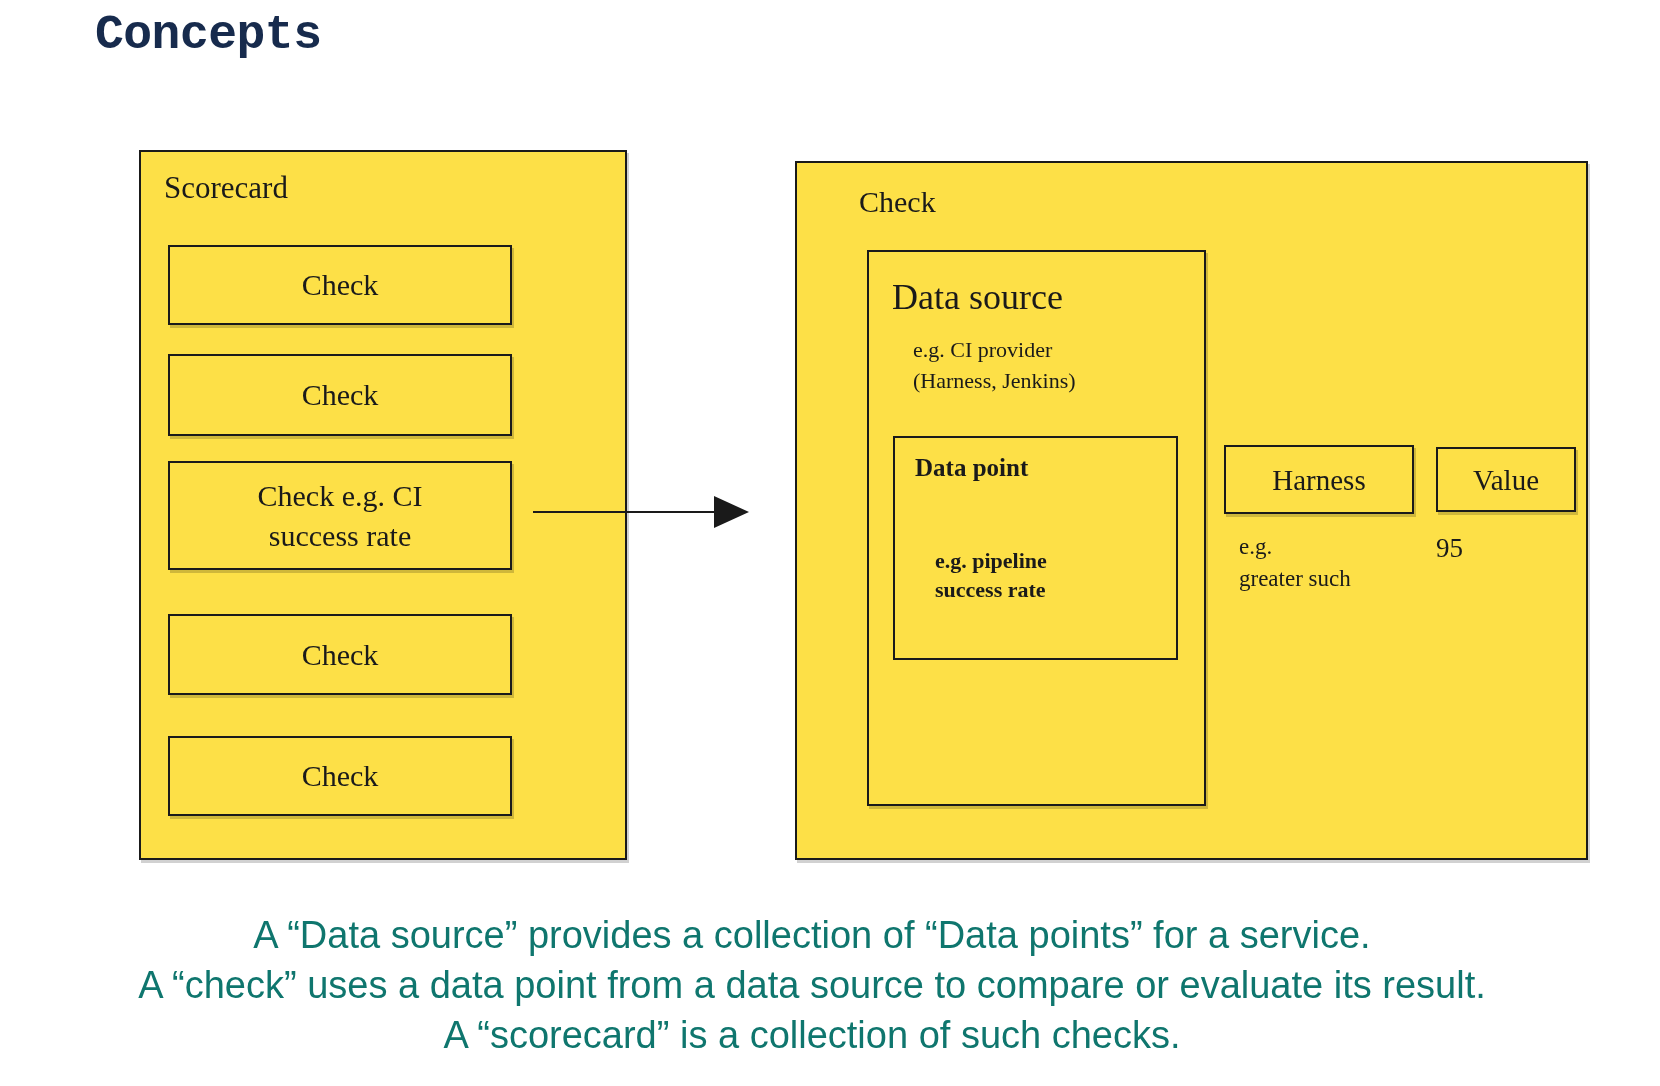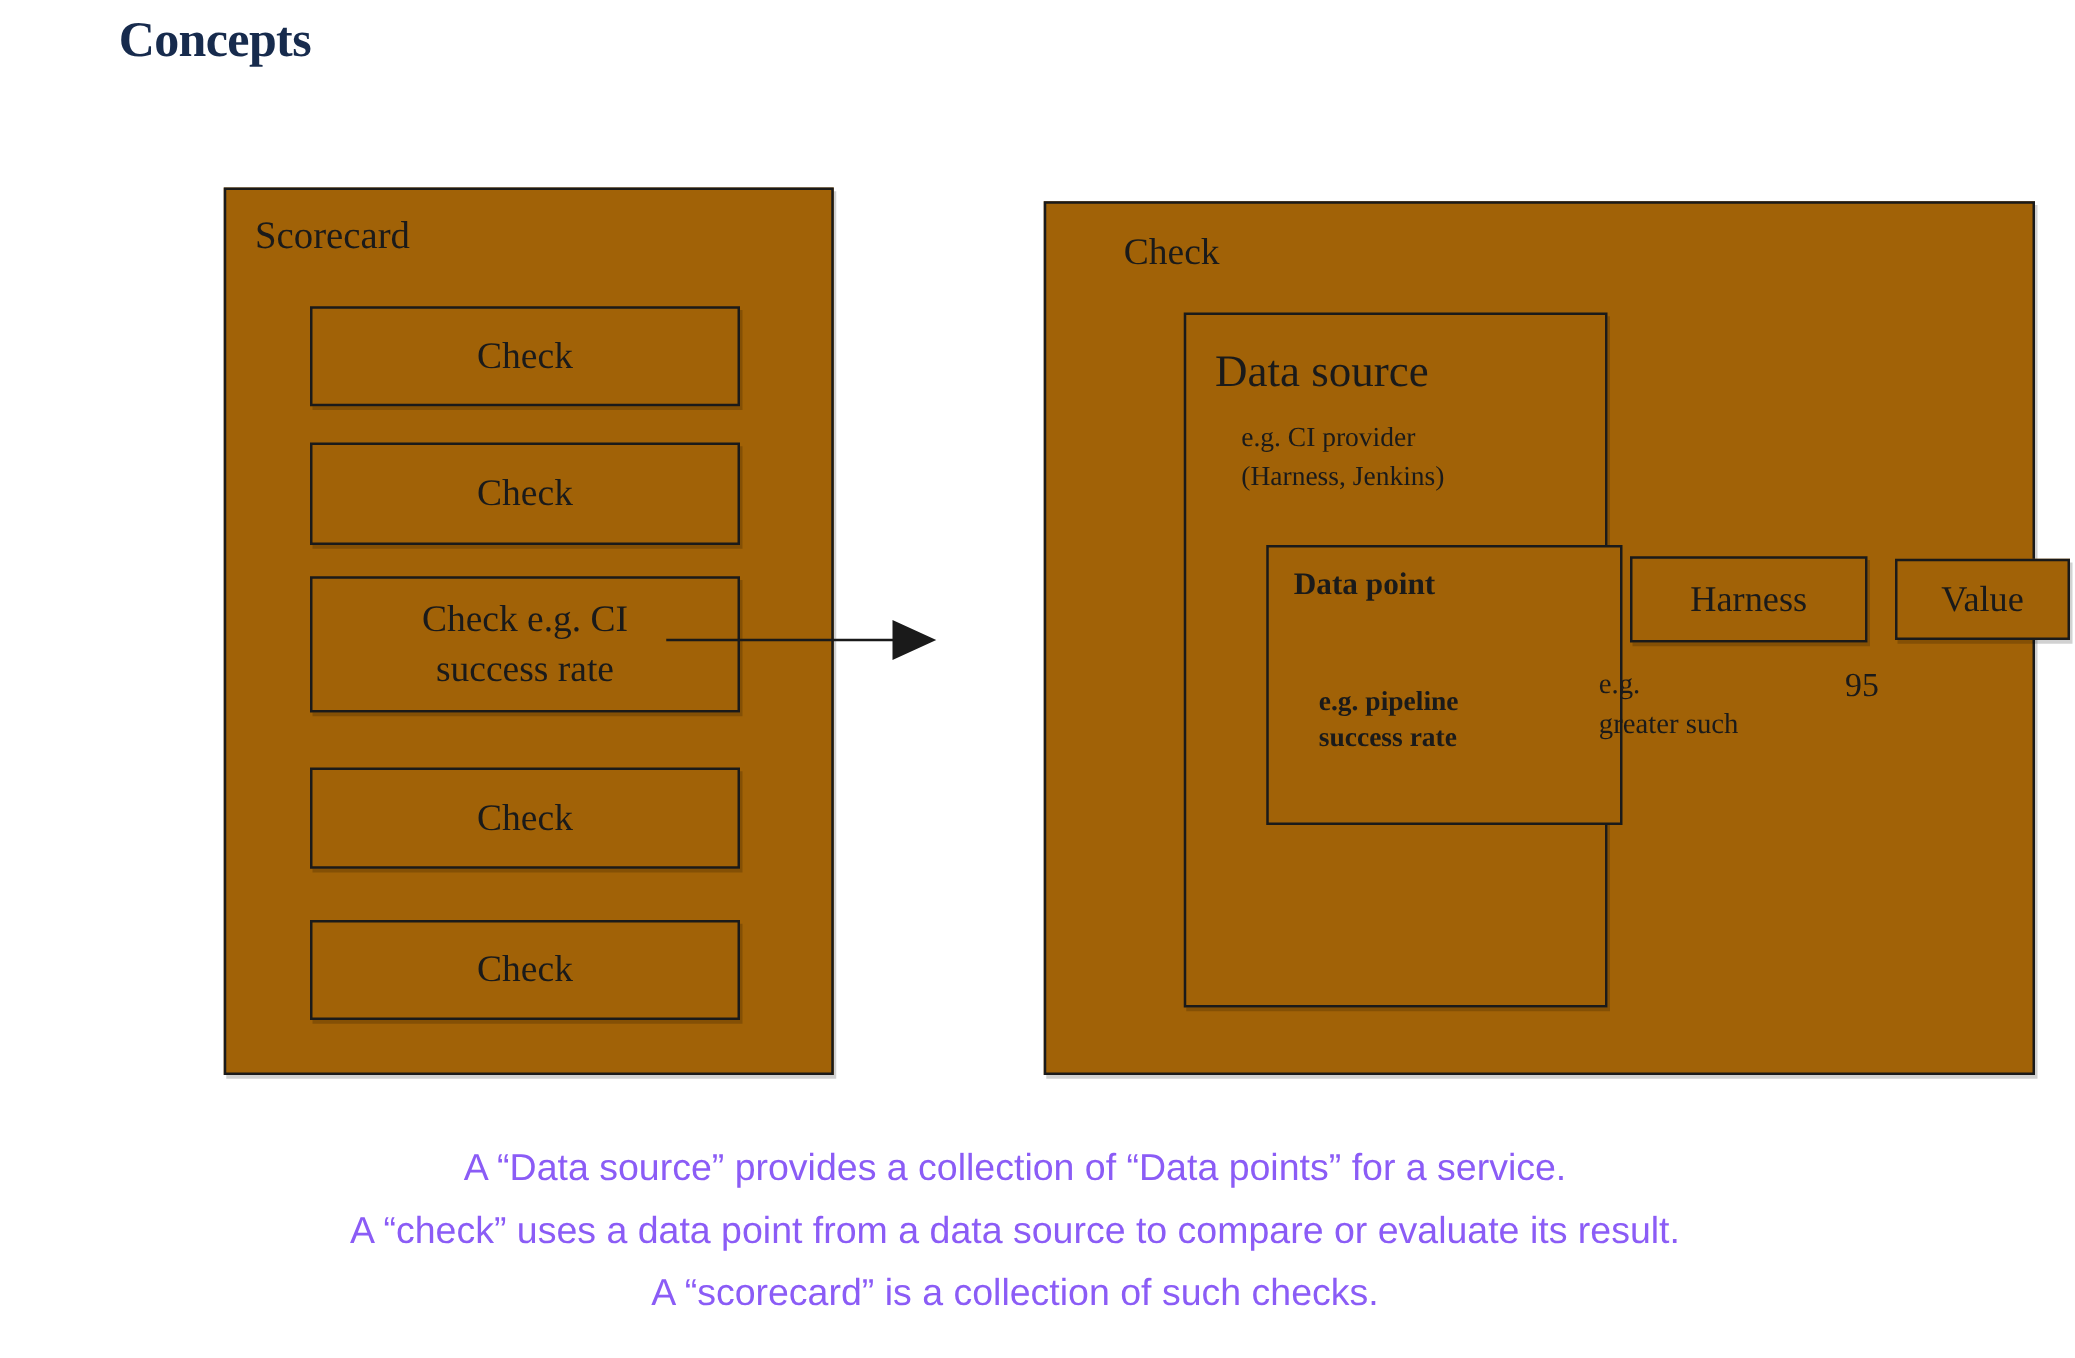--- a/index.html
+++ b/index.html
@@ -9,38 +9,37 @@
     height: 1086px;
     background: #ffffff;
     overflow: hidden;
     font-family: "Liberation Sans", sans-serif;
   }
   .title {
     position: absolute;
     left: 95px;
     top: 8px;
     margin: 0;
-    font-size: 40px;
+    font-size: 48px;
     font-weight: 700;
     letter-spacing: -0.5px;
     color: #172B4D;
-    font-family: Liberation Serif, serif;
+    font-family: Liberation Mono, monospace;
   }
   
   .hw {
     font-family: cursive;
     color: #1a1a1a;
   }
   .box {
     position: absolute;
-    background: #a16207;
+    background: #fde047;
     border: 2.5px solid #1a1a1a;
     box-sizing: border-box;
     box-shadow: 2px 3px 0 rgba(0,0,0,0.18);
-    margin-left: 40px;
   }
   .lbl { position: absolute; white-space: nowrap; }
   .check-item {
     display: flex;
     align-items: center;
     justify-content: center;
     text-align: center;
     font-size: 30px;
     line-height: 40px;
   }
@@ -63,23 +62,23 @@
   }
   .caption {
     position: absolute;
     left: 0;
     top: 910px;
     width: 1624px;
     text-align: center;
   }
   .caption p {
     margin: 0;
-    font-size: 30px;
+    font-size: 38px;
     line-height: 50px;
-    color: #8b5cf6;
+    color: #0f766e;
   }
 </style>
 </head>
 <body>
 
 <div class="canvas">
 
   <h1 class="title">Concepts</h1>
 
   <div class="box" style="left:139px; top:150px; width:488px; height:710px;">

